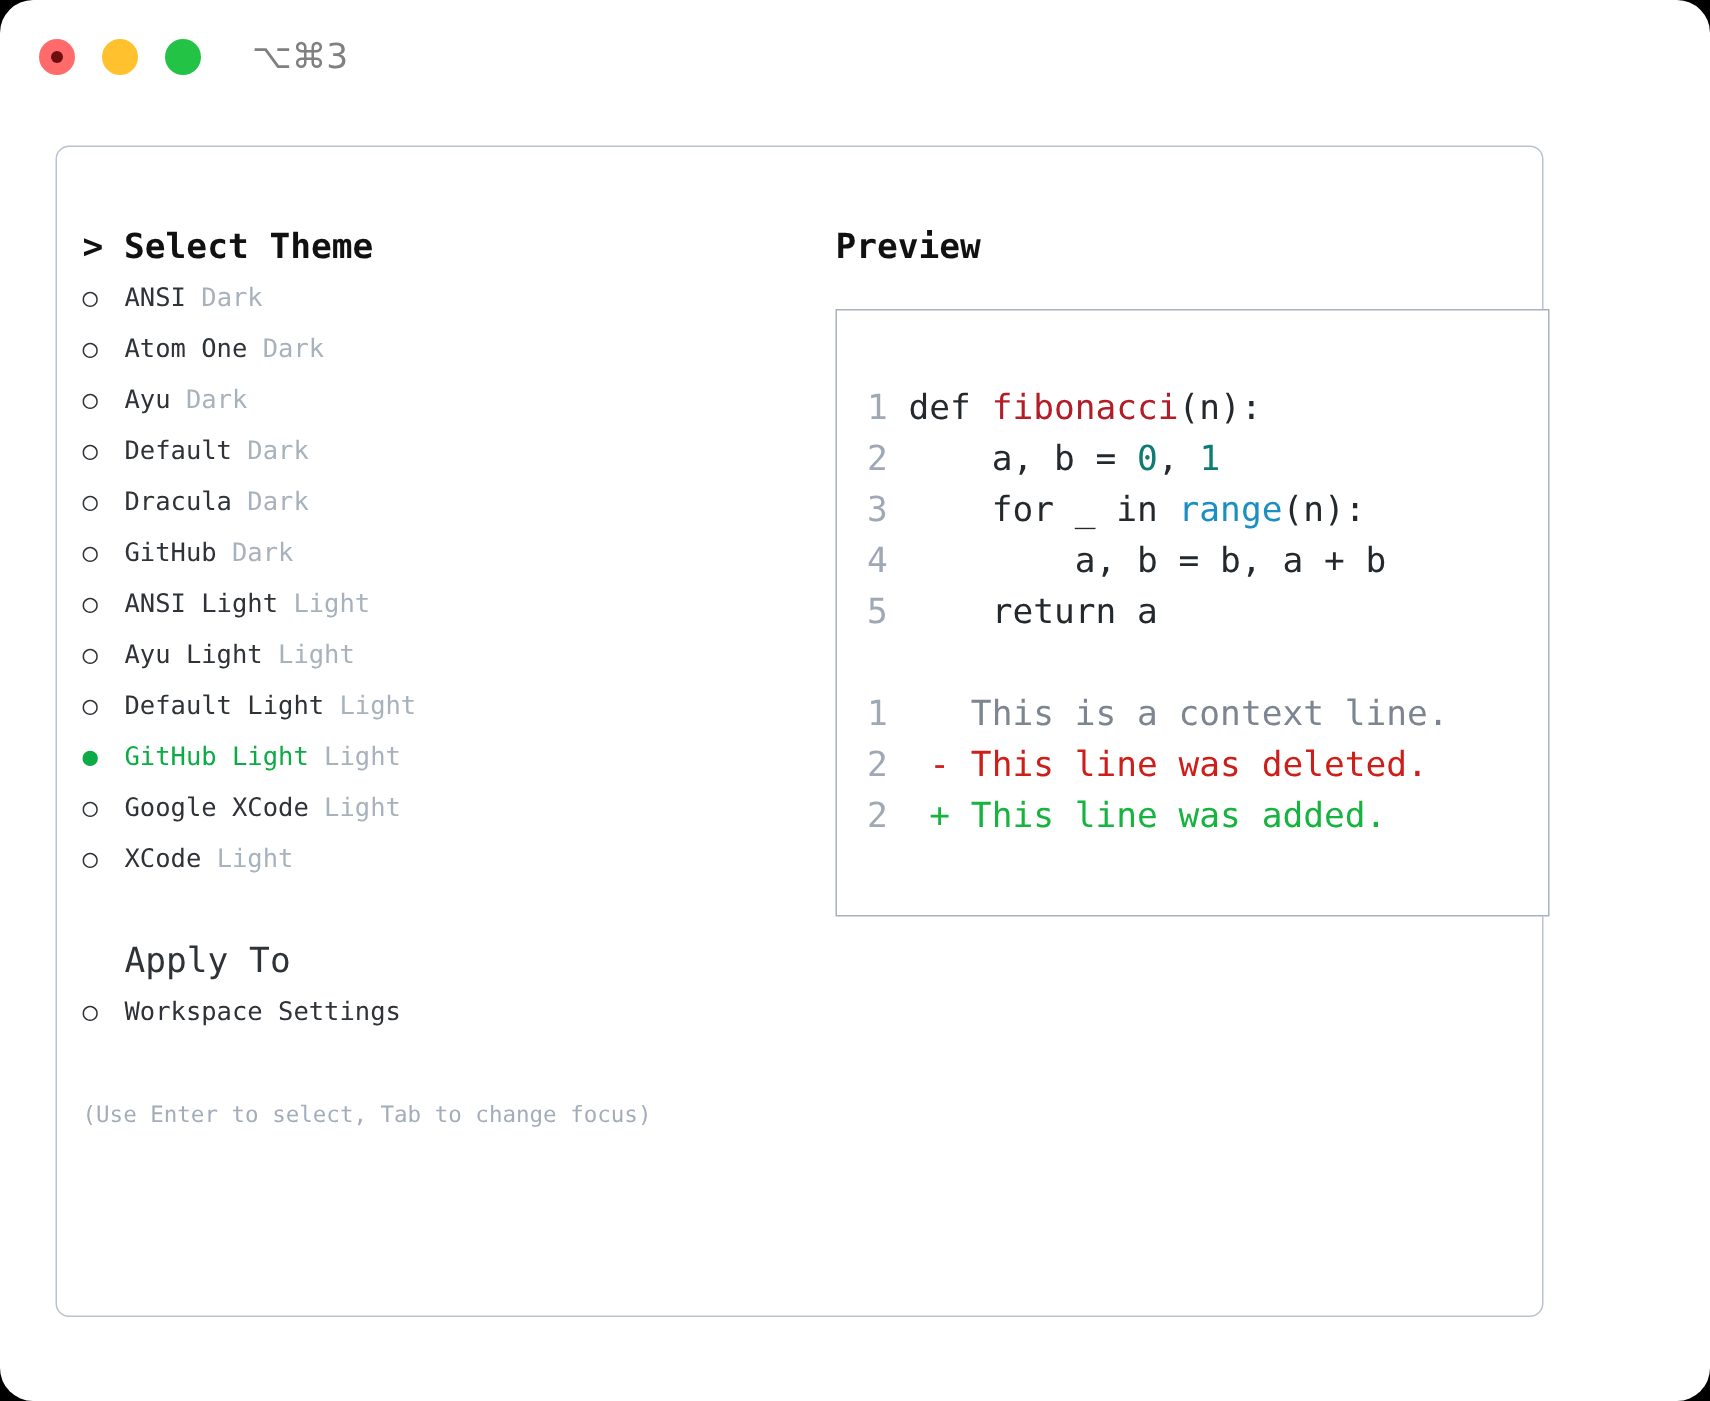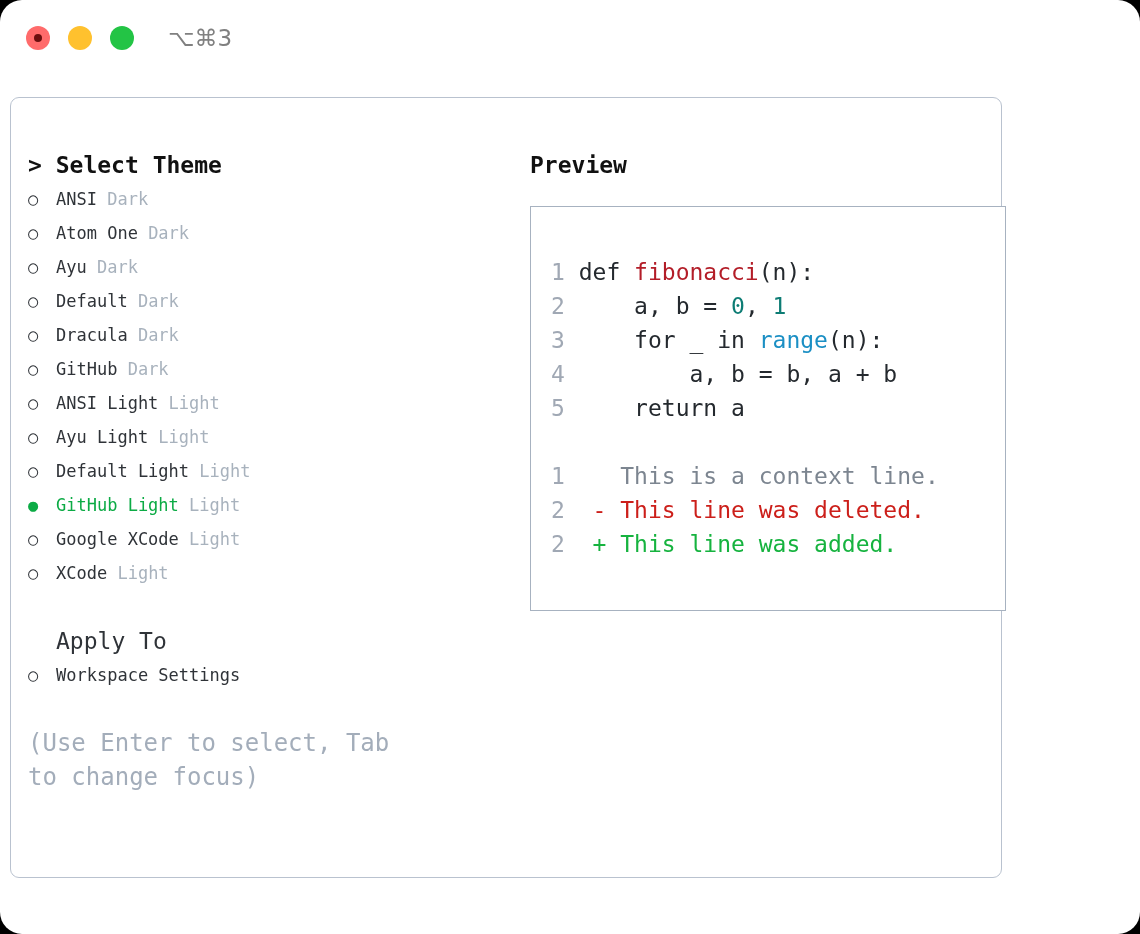--- a/index.html
+++ b/index.html
@@ -66,21 +66,21 @@
     font-size: 23px;
     line-height: 28px;
     color: #808080;
     font-family: "DejaVu Sans", "Liberation Sans", sans-serif;
     letter-spacing: 0px;
   }
 
   
   .card {
     position: absolute;
-    left: 10px;
+    left: 37px;
     top: 97px;
     width: 992px;
     height: 781px;
     border: 1.5px solid #b9c2cf;
     border-radius: 9px;
     background: #ffffff;
     box-sizing: border-box;
   }
 
   
@@ -124,21 +124,21 @@
     line-height: 34px;
     height: 34px;
     white-space: pre;
     color: #2f3338;
   }
 
   .spacer-32 { height: 34px; }
 
   .hint {
     margin-top: 34px;
-    font-size: 24px;
+    font-size: 15px;
     line-height: 34px;
     color: #a3adba;
     width: 400px;
     white-space: pre-wrap;
   }
 
   
   .right-pane {
     position: absolute;
     left: 479px;

